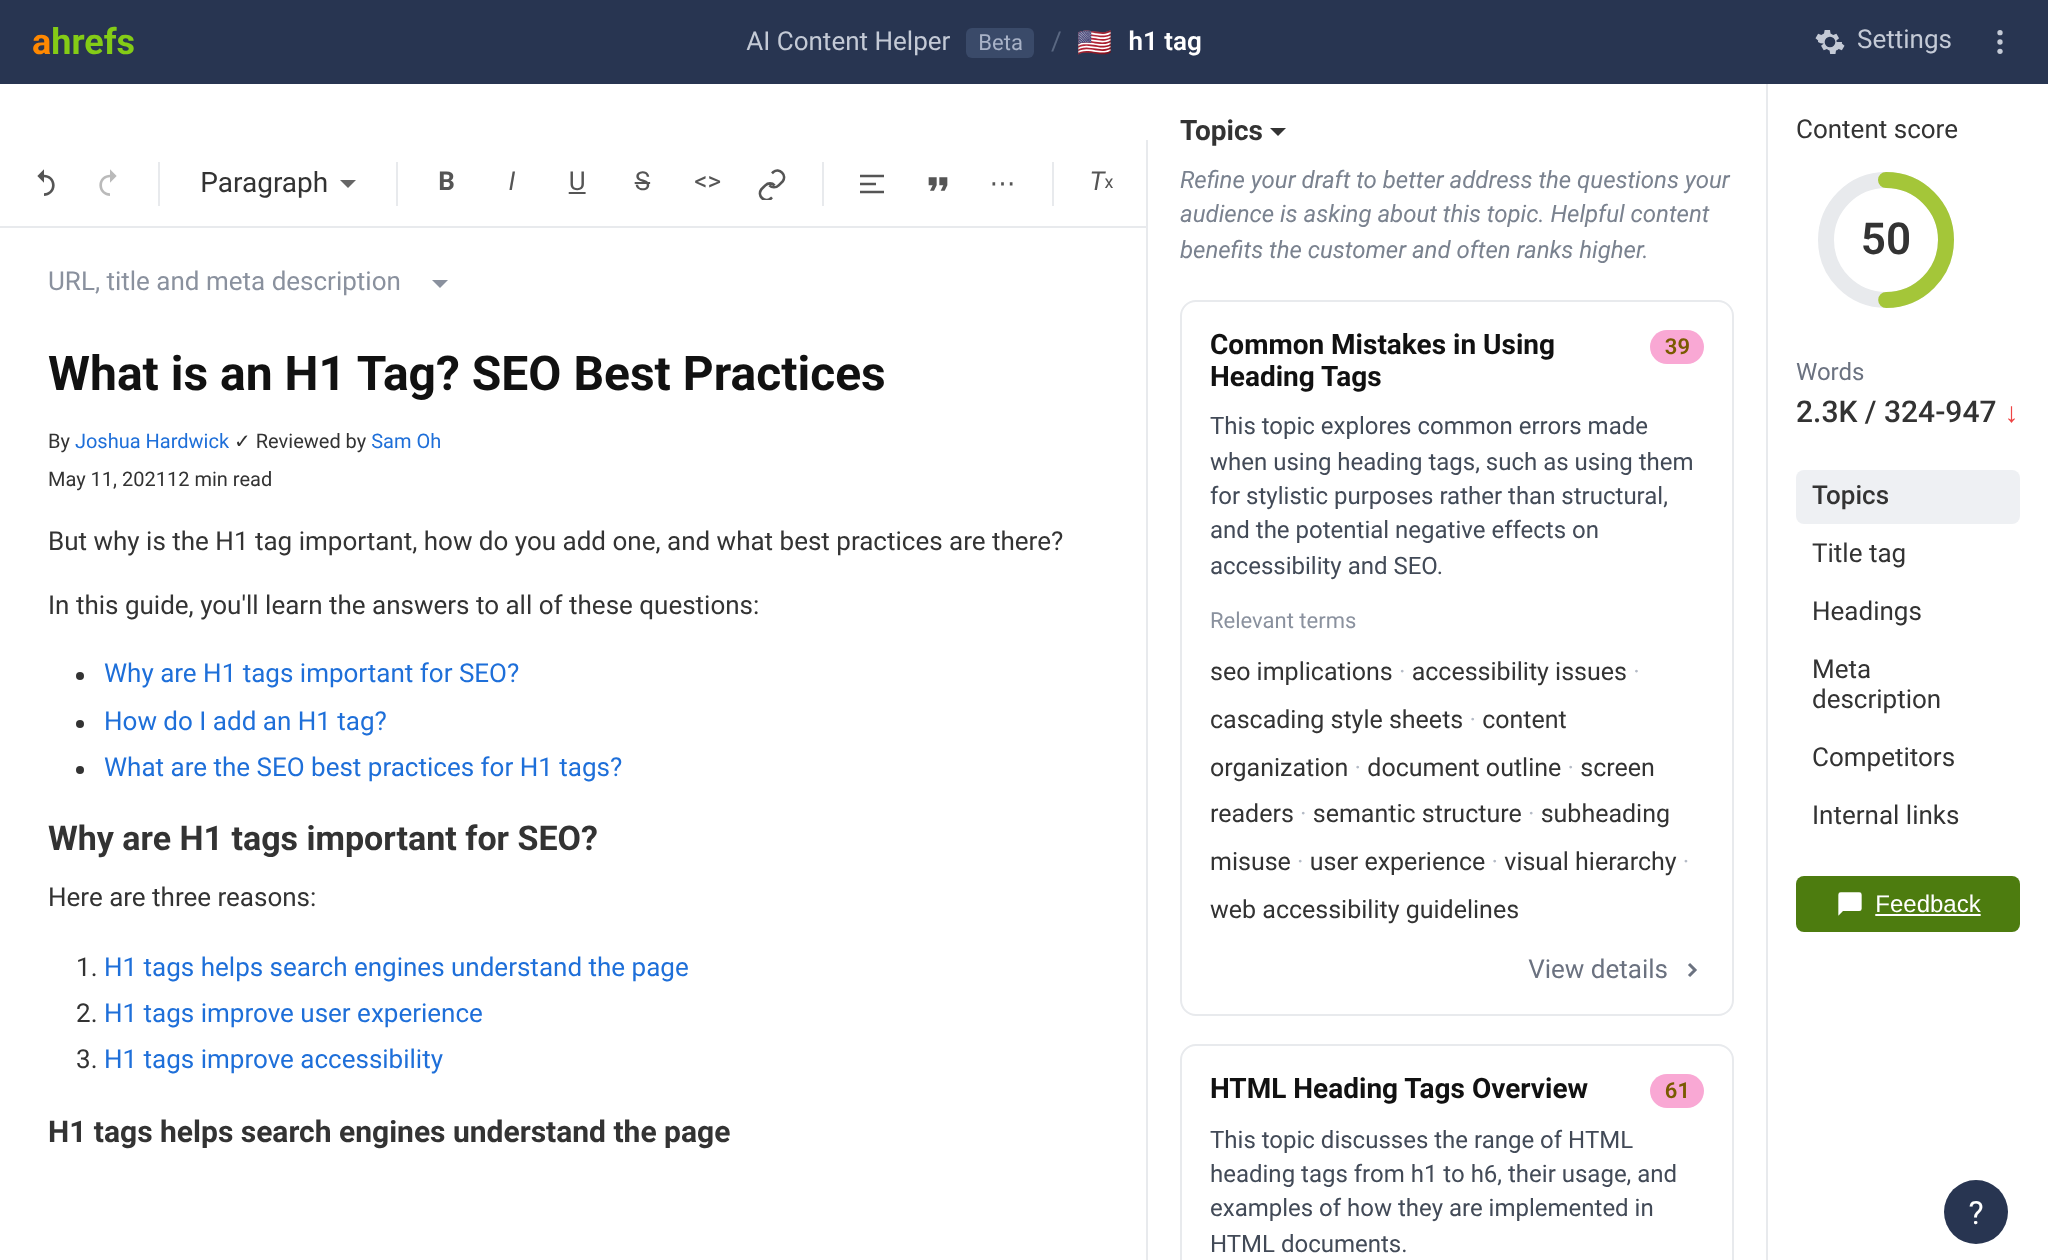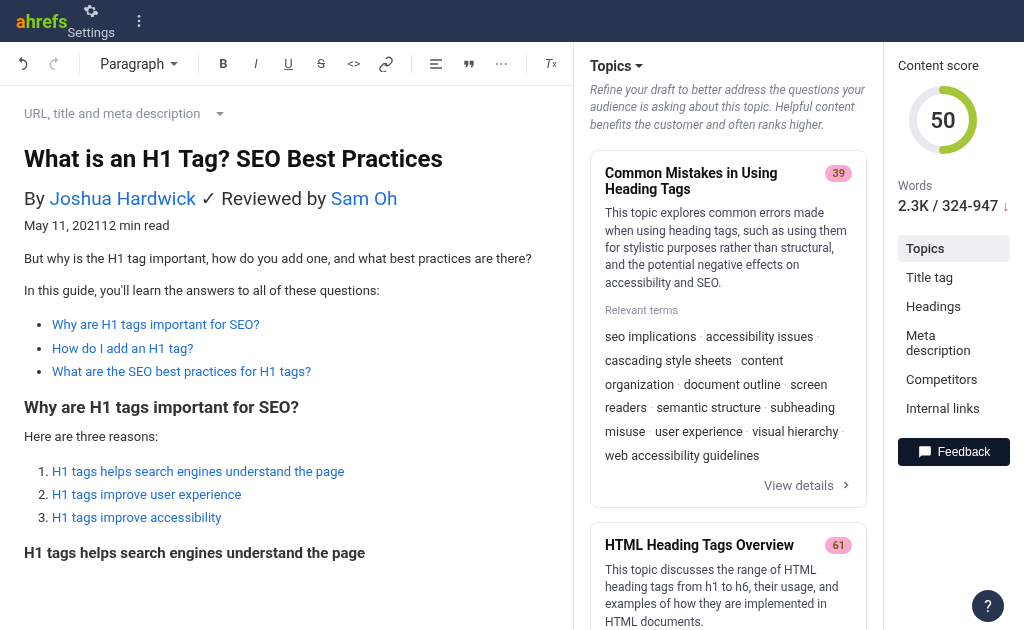--- a/index.html
+++ b/index.html
@@ -9,34 +9,34 @@
 .logo .a { color:#ff8800; }
 .logo .rest { color:#84cc16; }
 .header-mid { flex:1; display:flex; justify-content:center; align-items:center; gap:8px; font-size:13px; }
 .beta { background:#3a4a69; padding:1px 6px; border-radius:3px; font-size:11px; color:#a8b2c7; }
 .header-mid .sep { color:#5a6882; }
 .flag { font-size:14px; }
 .header-mid .crumb-active { color:#fff; font-weight:600; }
 .header-right { display:flex; align-items:center; gap:16px; }
 .gear,.more-icon { width:16px; height:16px; fill:#c4cad6; }
 .layout { display:flex; height:calc(100vh - 42px); }
-.editor-col { flex:1; min-width:0; display:flex; flex-direction:column; border-right:1px solid #e8eaed; }
+.editor-col { flex:1; min-width:0; display:flex; flex-direction:column; border-right:1px solid #e8eaed;margin-top:28px; }
 .toolbar { display:flex; align-items:center; height:44px; border-bottom:1px solid #e8eaed; padding:0 8px; gap:4px; }
 .tbtn { width:32px; height:32px; display:flex; align-items:center; justify-content:center; color:#555; border-radius:4px; cursor:pointer; }
 .tbtn svg{width:16px;height:16px;fill:#555;}
 .tsep { width:1px; height:22px; background:#e8eaed; margin:0 6px; }
 .para-dd { display:flex; align-items:center; gap:6px; padding:0 10px; font-size:14px; color:#333; cursor:pointer; }
 .para-dd .caret { border:4px solid transparent; border-top-color:#666; margin-top:4px; }
 .editor-body { flex:1; overflow-y:auto; padding:20px 24px 40px; }
 .meta-row { display:flex; align-items:center; gap:16px; color:#8a919e; font-size:13px; margin-bottom:24px; cursor:pointer;}
 .meta-row .chev { border:4px solid transparent; border-top-color:#8a919e; margin-top:4px;}
 .doc h1 { font-size:24px; font-weight:700; margin-bottom:14px; color:#111; }
-.doc .byline { font-size:19px; margin-bottom:8px; }
+.doc .byline { font-size:10px; margin-bottom:8px; }
 .doc .byline a,.doc a { color:#1e6fd9; text-decoration:none; }
-.doc .date { font-size:13px; margin-bottom:16px; }
+.doc .date { font-size:10px; margin-bottom:16px; }
 .doc p { font-size:13px; line-height:1.55; margin-bottom:12px; }
 .doc ul,.doc ol { margin:4px 0 14px 28px; }
 .doc li { font-size:13px; line-height:1.8; }
 .doc li a { color:#1e6fd9; }
 .doc h2 { font-size:17px; font-weight:700; margin:12px 0 10px; }
 .doc h3 { font-size:15px; font-weight:700; margin:14px 0 8px; }
 .topics-col { width:310px; border-right:1px solid #e8eaed; padding:16px 16px 0; overflow-y:auto; }
 .topics-head { display:flex; align-items:center; gap:4px; font-weight:700; font-size:14px; margin-bottom:8px; cursor:pointer;}
 .topics-head .caret{ border:4px solid transparent; border-top-color:#333; margin-top:4px;}
 .topics-help { font-size:12px; color:#7a828f; line-height:1.45; margin-bottom:16px;font-style:italic; }
@@ -54,30 +54,37 @@
 .score-label { font-size:13px; color:#333; margin-bottom:12px;}
 .score-ring { position:relative; width:70px; height:70px; margin:0 0 24px 10px;}
 .score-ring svg { transform:rotate(-90deg); }
 .score-ring .num { position:absolute; inset:0; display:flex; align-items:center; justify-content:center; font-size:22px; font-weight:600;}
 .words-label { font-size:12px; color:#6b7280; margin-bottom:4px;}
 .words-val { font-size:15px; font-weight:500; margin-bottom:20px; display:flex; align-items:center; gap:4px;}
 .down-arrow { color:#e44; font-size:14px;}
 .tab-list { margin-bottom:16px;}
 .tab-item { font-size:13px; padding:6px 8px; border-radius:4px; margin-bottom:2px; cursor:pointer; color:#333;}
 .tab-item.active { background:#eef0f3; font-weight:500;}
-.feedback-btn { background:#0f172a; color:#fff; border:none; border-radius:4px; padding:7px 10px; font-size:12px; width:100%; display:flex; align-items:center; justify-content:center; gap:6px; cursor:pointer;}
+.feedback-btn { background:#4d7c0f; color:#fff; border:none; border-radius:4px; padding:7px 10px; font-size:12px; width:100%; display:flex; align-items:center; justify-content:center; gap:6px; cursor:pointer;text-decoration:underline;}
 .fab { position:fixed; right:20px; bottom:8px; width:32px; height:32px; border-radius:50%; background:#283551; color:#fff; display:flex; align-items:center; justify-content:center; font-size:16px;}
 </style>
 </head>
 <body>
 
 <div class="header">
   <div class="logo"><span class="a">a</span><span class="rest">hrefs</span></div>
+  <div class="header-mid">
+    <span>AI Content Helper</span>
+    <span class="beta">Beta</span>
+    <span class="sep">/</span>
+    <span class="flag">🇺🇸</span>
+    <span class="crumb-active">h1 tag</span>
+  </div>
   <div class="header-right">
-    <div style="display:flex;align-items:center;gap:6px;cursor:pointer;flex-direction:column;">
+    <div style="display:flex;gap:6px;cursor:pointer;">
       <svg class="gear" viewBox="0 0 24 24">
           <path d="M12 8a4 4 0 100 8 4 4 0 000-8zm9 4a7 7 0 01-.1 1.2l2 1.6-2 3.4-2.4-1a7 7 0 01-2 1.2l-.4 2.6h-4l-.4-2.6a7 7 0 01-2-1.2l-2.4 1-2-3.4 2-1.6A7 7 0 013 12a7 7 0 01.1-1.2l-2-1.6 2-3.4 2.4 1a7 7 0 012-1.2L8 3h4l.4 2.6a7 7 0 012 1.2l2.4-1 2 3.4-2 1.6c.1.4.2.8.2 1.2z"></path>
         </svg>
       <span>Settings</span>
     </div>
     <svg class="more-icon" viewBox="0 0 24 24">
         <circle cx="12" cy="5" r="2"></circle>
         <circle cx="12" cy="12" r="2"></circle>
         <circle cx="12" cy="19" r="2"></circle>
       </svg>

